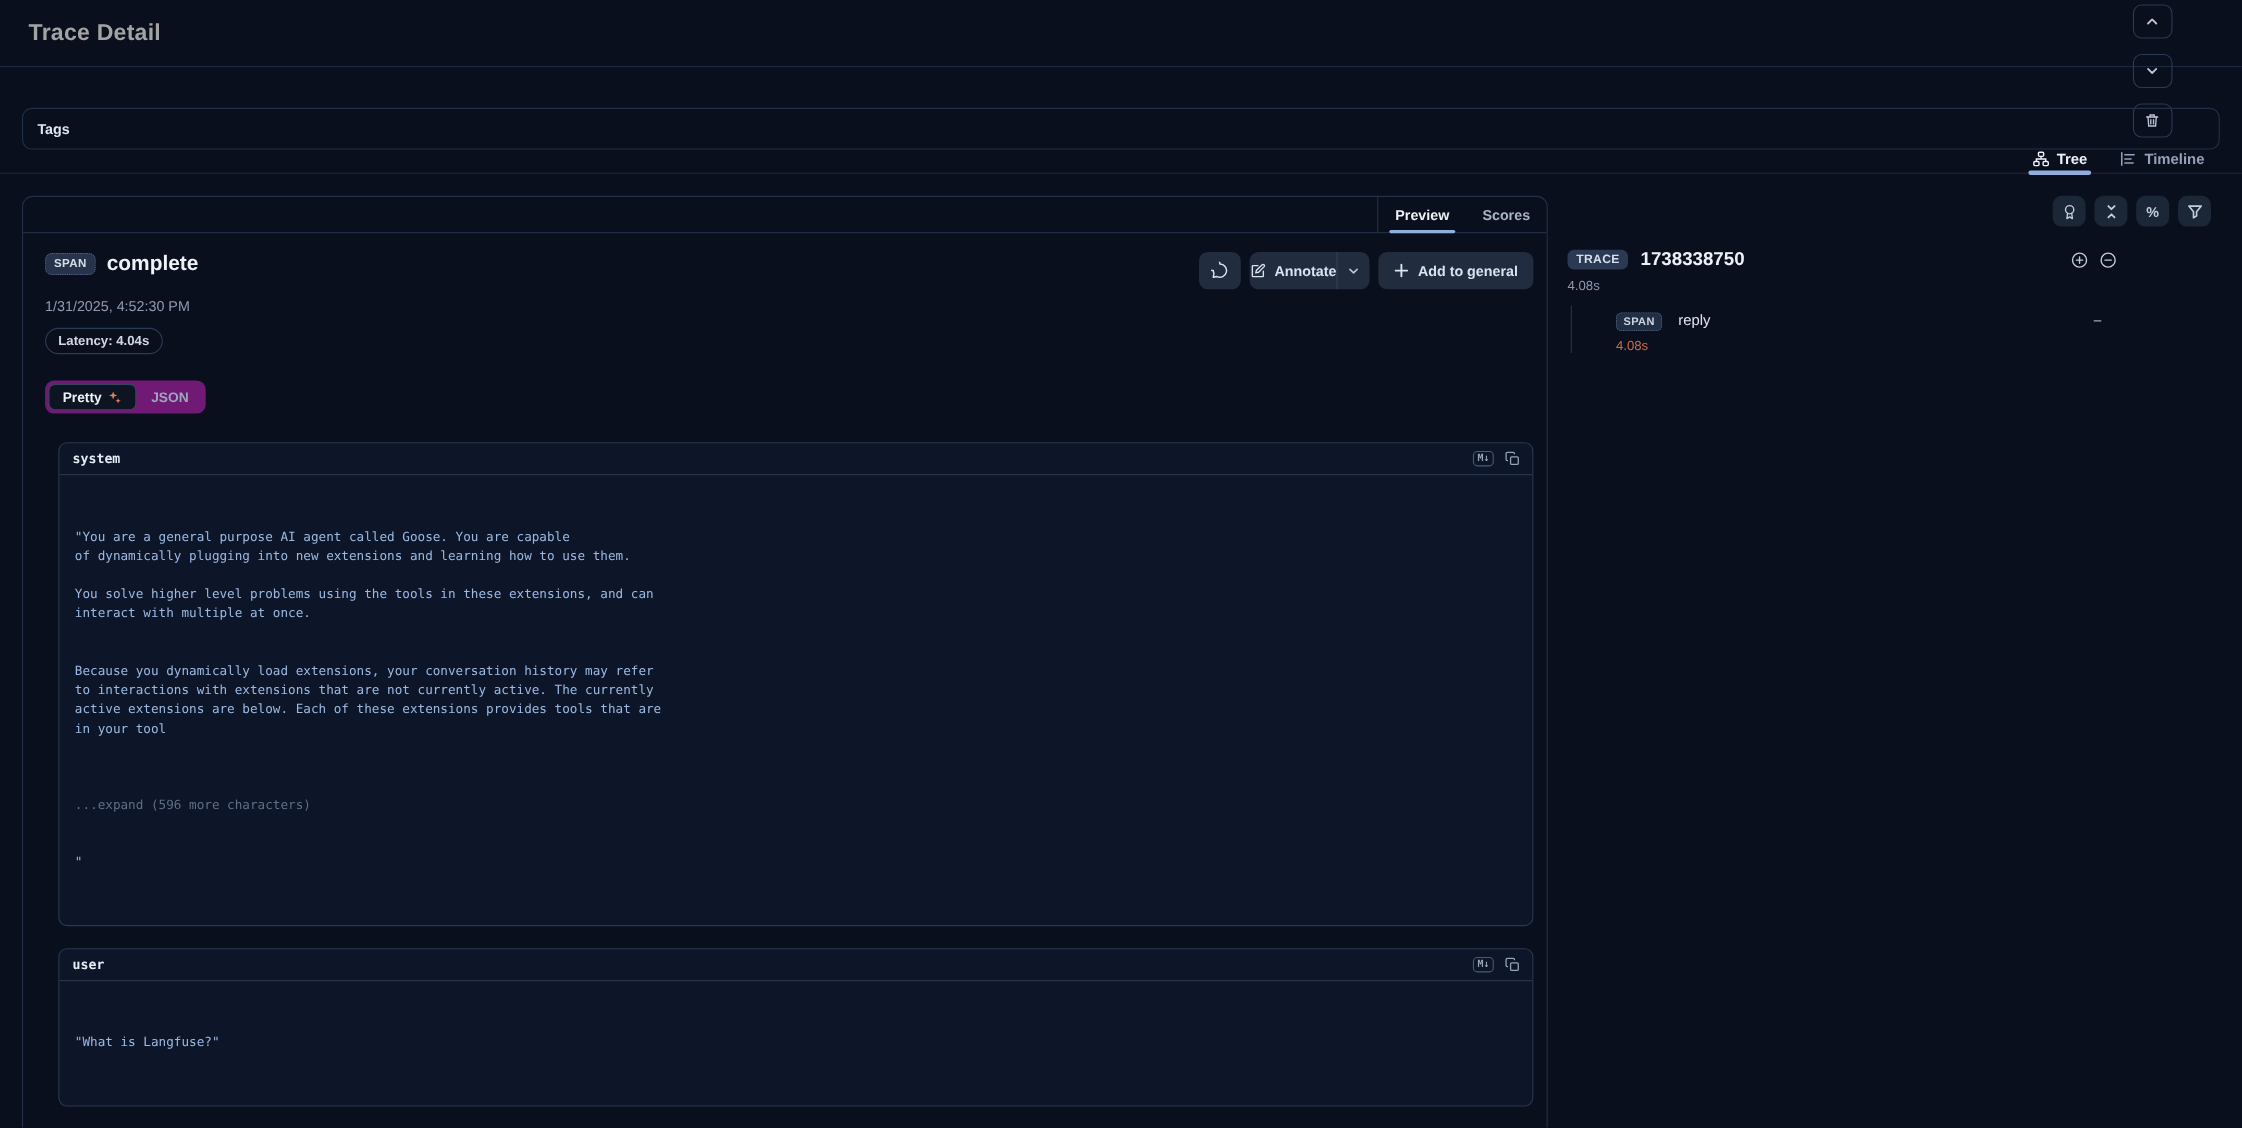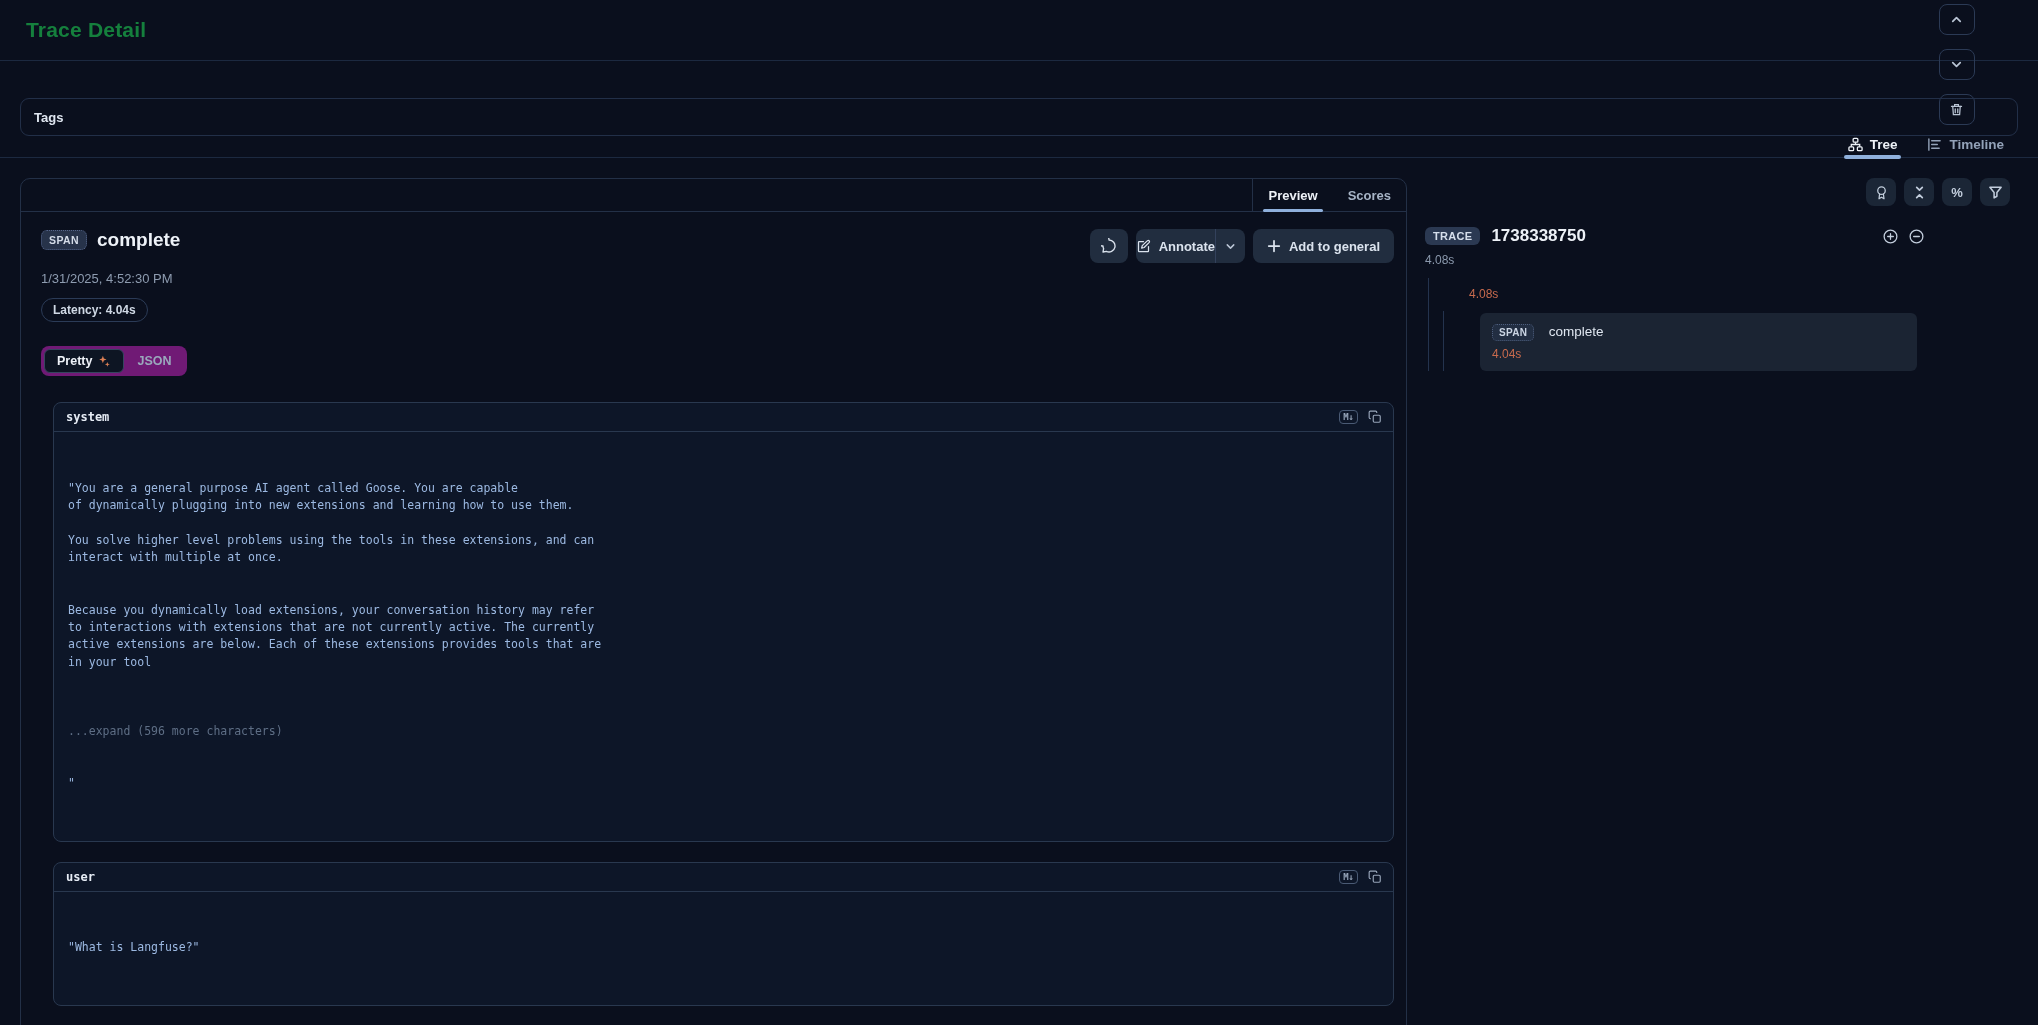--- a/index.html
+++ b/index.html
@@ -11,21 +11,21 @@
     overflow:hidden;
     position:relative;
   }
   svg { display:block; }
 
   
   .app-header {
     height:61px; display:flex; align-items:center; justify-content:space-between;
     padding:0 26px; border-bottom:1px solid #1c2940;
   }
-  .page-title { font-size:21px; font-weight:700; color:#15803d; letter-spacing:.2px; }
+  .page-title { font-size:21px; font-weight:700; color:#a3a3a3; letter-spacing:.2px; }
   .header-controls { display:flex; align-items:center; gap:14px;flex-direction:column; }
   .hdr-ico { color:#b9c4d4; cursor:pointer; }
   .public-wrap { display:flex; align-items:center; gap:8px; }
   .public-label { font-size:13.5px; font-weight:700; color:#e8edf5; }
   .toggle { width:38px; height:21px; background:#dfe6f0; border-radius:11px; position:relative; cursor:pointer; }
   .toggle .knob { position:absolute; right:2px; top:2px; width:17px; height:17px; border-radius:50%; background:#2c394e; }
   .icon-btn {
     width:36px; height:31px; border:1px solid #2b3a55; border-radius:8px;
     display:flex; align-items:center; justify-content:center; color:#b9c4d4; background:transparent; cursor:pointer;
   }
@@ -381,26 +381,24 @@
             <svg width="17" height="17" viewBox="0 0 24 24" fill="none" stroke="currentColor" stroke-width="1.8" stroke-linecap="round">
               <circle cx="12" cy="12" r="9"></circle>
               <path d="M8 12h8"></path>
             </svg>
           </span>
       </div>
     </div>
     <div class="trace-dur">4.08s</div>
 
     <div class="tree-children">
+      <div class="reply-row">
+        <div>
+          <span class="span-badge-sm">SPAN</span>
+          <span class="node-name">reply</span>
+        </div>
+        <span class="minus-ico">−</span>
+      </div>
       <div class="reply-dur">4.08s</div>
 
-      <div class="tree-children2">
-        <div class="complete-box">
-          <div>
-            <span class="span-badge-sm">SPAN</span>
-            <span class="node-name">complete</span>
-          </div>
-          <div class="complete-dur">4.04s</div>
-        </div>
-      </div>
     </div>
   </div>
 </div>
 
 </body></html>

